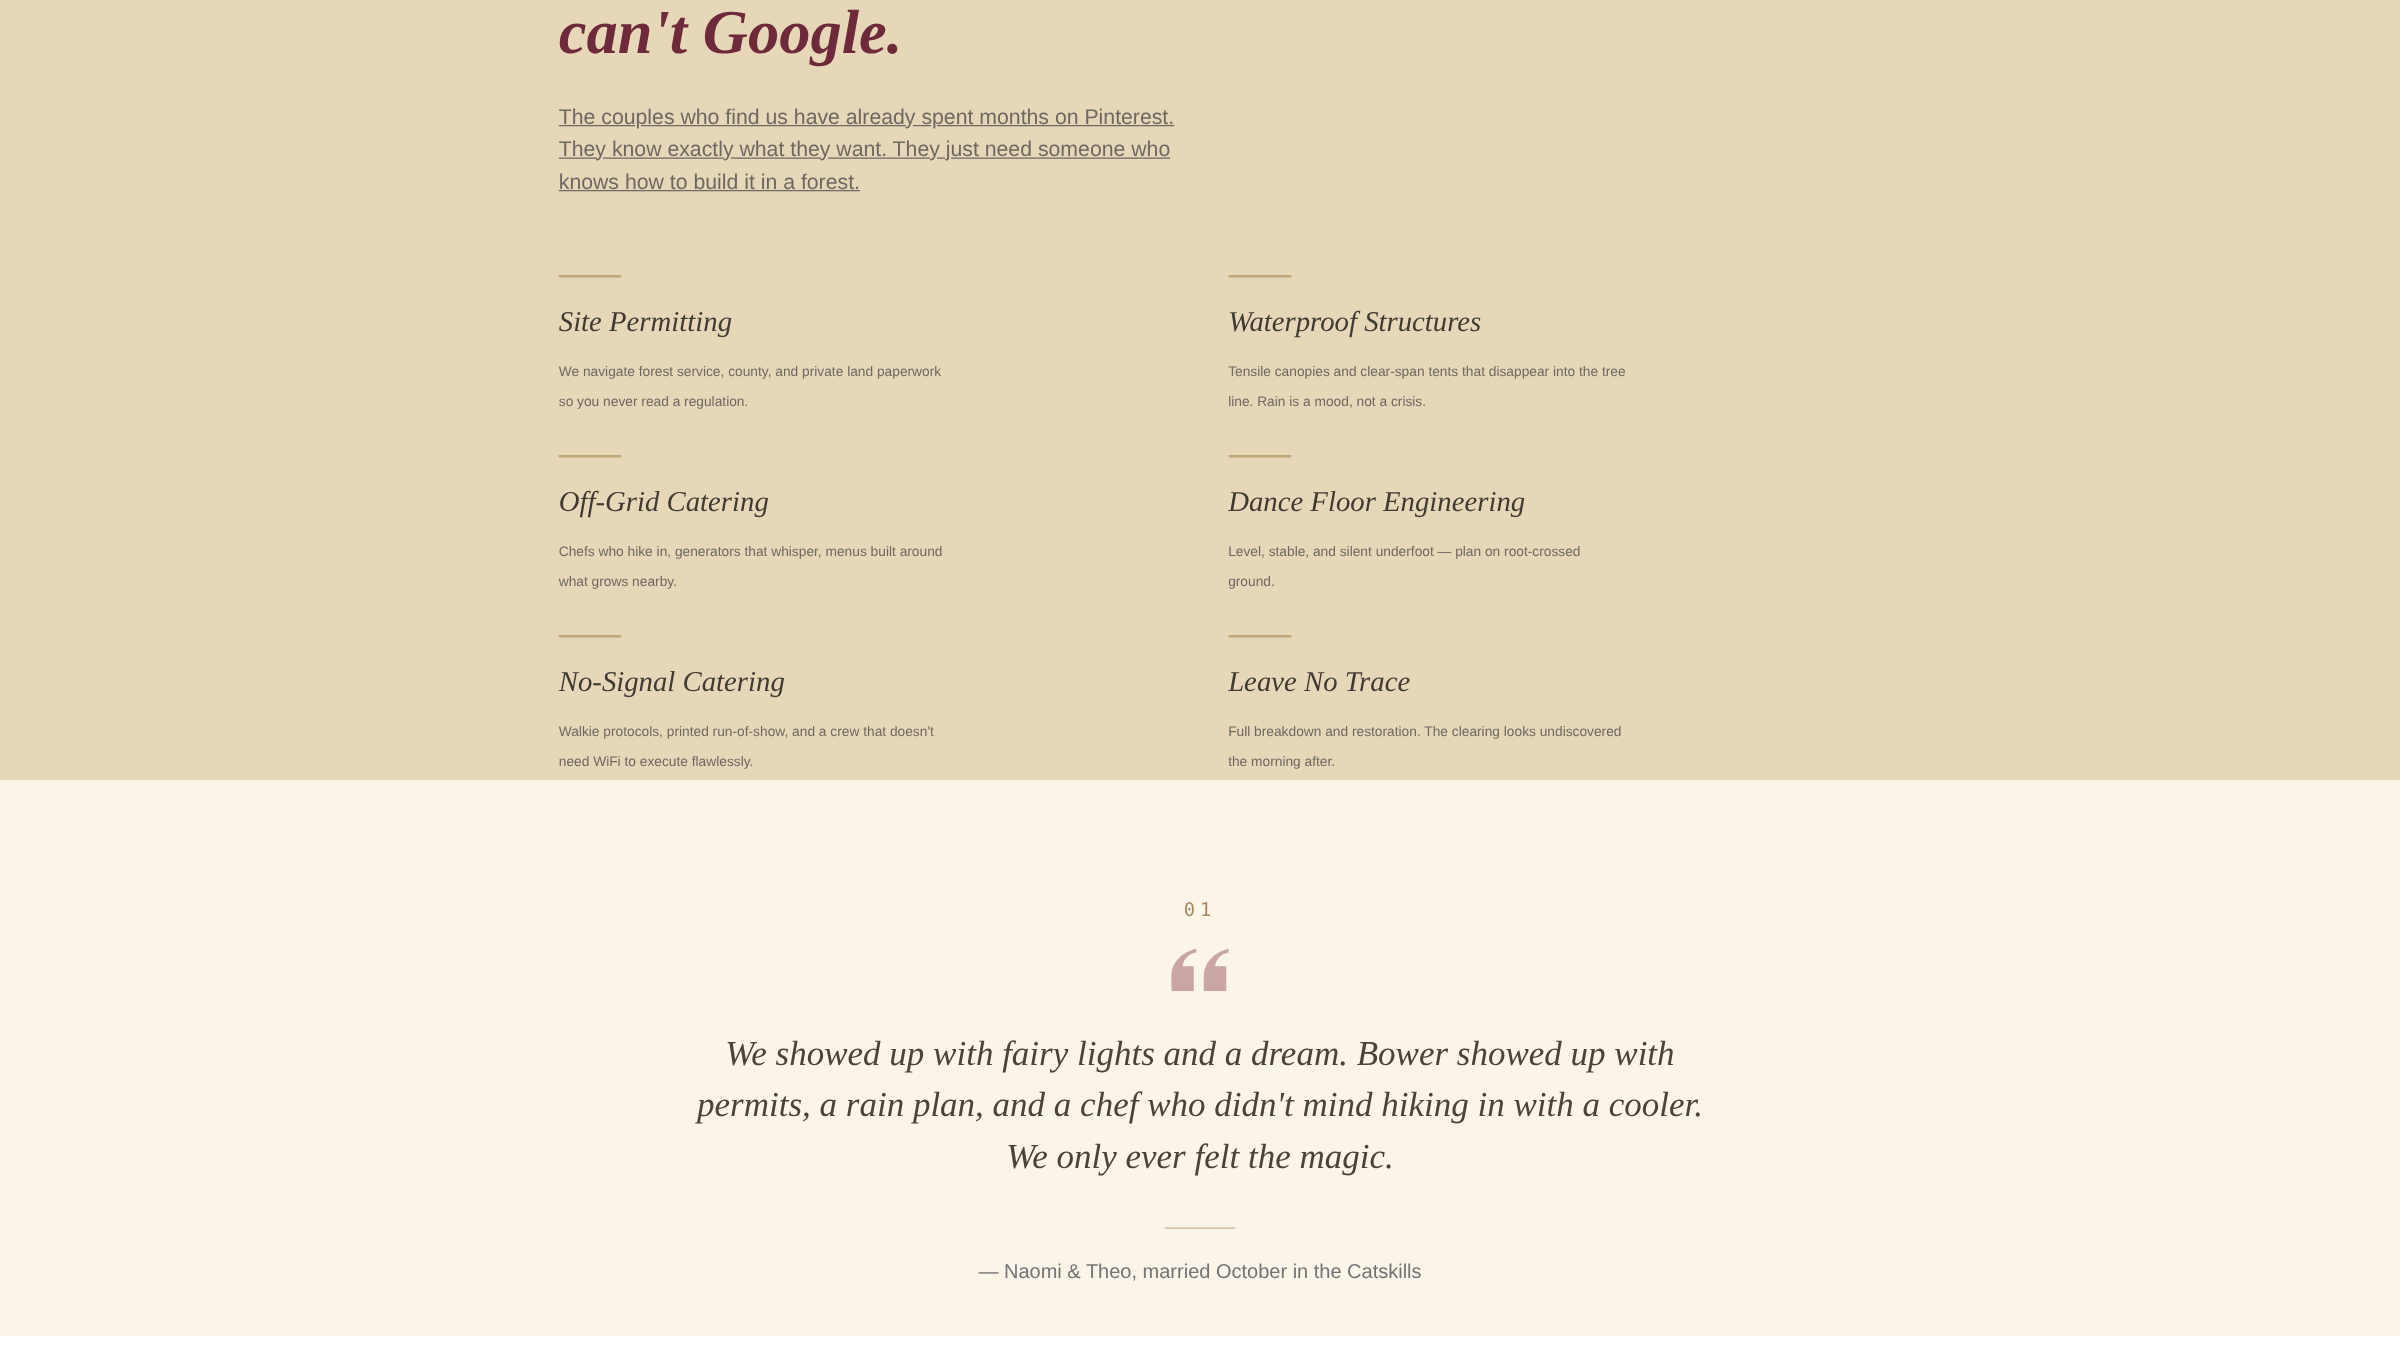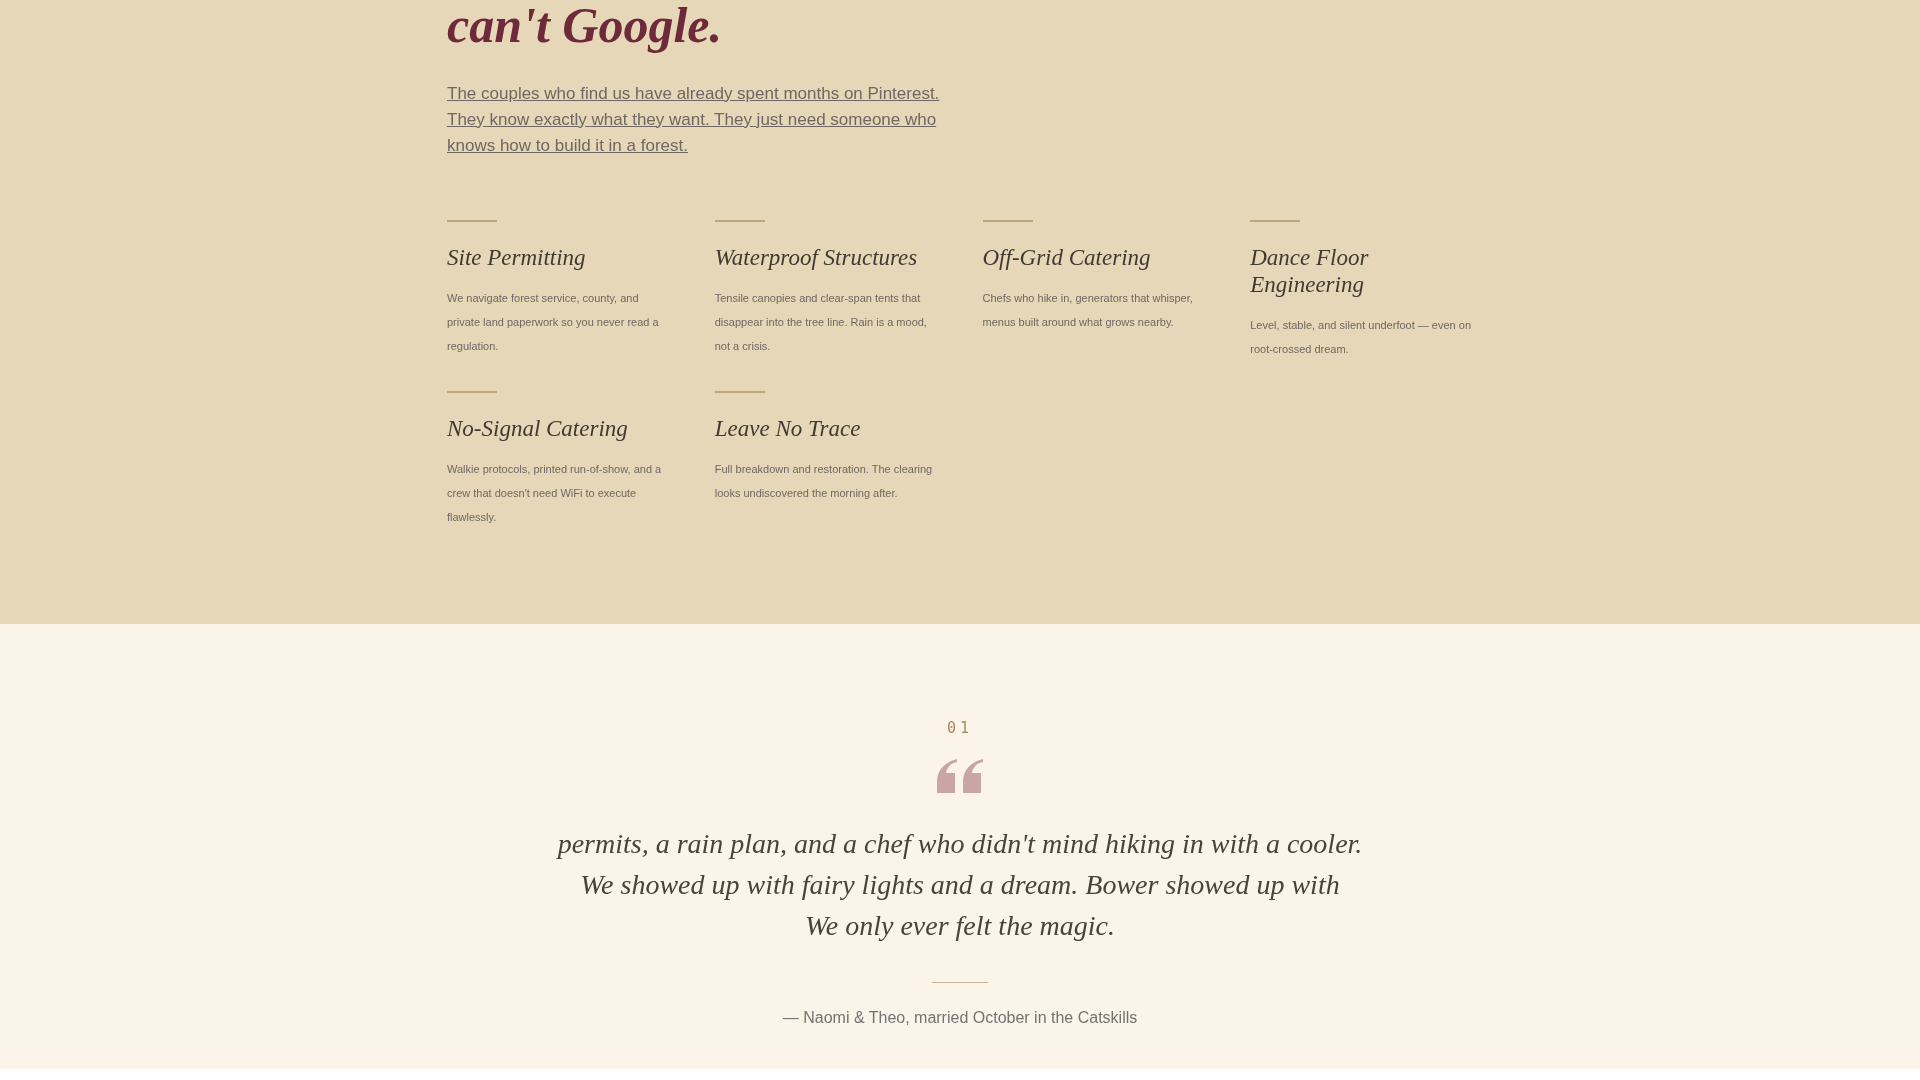--- a/index.html
+++ b/index.html
@@ -30,21 +30,21 @@
     margin-top: 26px;
     max-width: 516px;
     font-size: 17px;
     line-height: 26px;
     color: #6f6862;
     text-decoration: underline;
   }
   .grid {
     margin-top: 61px;
     display: grid;
-    grid-template-columns: repeat(4, 1fr);
+    grid-template-columns: repeat(2, 1fr);
     column-gap: 45px;
     row-gap: 30px;
   }
   .rule {
     width: 50px;
     border-top: 2px solid #bda677;
     margin-bottom: 22px;
   }
   .service-title {
     font-family: "Liberation Serif", serif;
@@ -126,21 +126,21 @@
 
       <div class="cell">
         <div class="rule"></div>
         <h3 class="service-title">Off-Grid Catering</h3>
         <p class="service-desc">Chefs who hike in, generators that whisper, menus built around what grows nearby.</p>
       </div>
 
       <div class="cell">
         <div class="rule"></div>
         <h3 class="service-title">Dance Floor Engineering</h3>
-        <p class="service-desc">Level, stable, and silent underfoot — even on root-crossed dream.</p>
+        <p class="service-desc">Level, stable, and silent underfoot — plan on root-crossed ground.</p>
       </div>
 
       <div class="cell">
         <div class="rule"></div>
         <h3 class="service-title">No-Signal Catering</h3>
         <p class="service-desc">Walkie protocols, printed run-of-show, and a crew that doesn't need WiFi to execute flawlessly.</p>
       </div>
 
       <div class="cell">
         <div class="rule"></div>
@@ -156,20 +156,20 @@
   <div class="t-index">01</div>
 
   <div class="qmark">
     <svg width="46" height="34" viewBox="0 0 46 34" xmlns="http://www.w3.org/2000/svg" aria-hidden="true">
       <path fill="#c9a5a3" d="M20,0 C8,3 0,11 0,23 L0,34 L18,34 L18,14 L9,14 C10,8 14,4 20,3 Z"></path>
       <path fill="#c9a5a3" d="M46,0 C34,3 26,11 26,23 L26,34 L44,34 L44,14 L35,14 C36,8 40,4 46,3 Z"></path>
     </svg>
   </div>
 
   <blockquote class="quote">
+    <div>We showed up with fairy lights and a dream. Bower showed up with</div>
     <div>permits, a rain plan, and a chef who didn't mind hiking in with a cooler.</div>
-    <div>We showed up with fairy lights and a dream. Bower showed up with</div>
     <div>We only ever felt the magic.</div>
   </blockquote>
 
   <div class="t-divider"></div>
   <div class="attribution">— Naomi &amp; Theo, married October in the Catskills</div>
 </section>
 
 </body></html>

